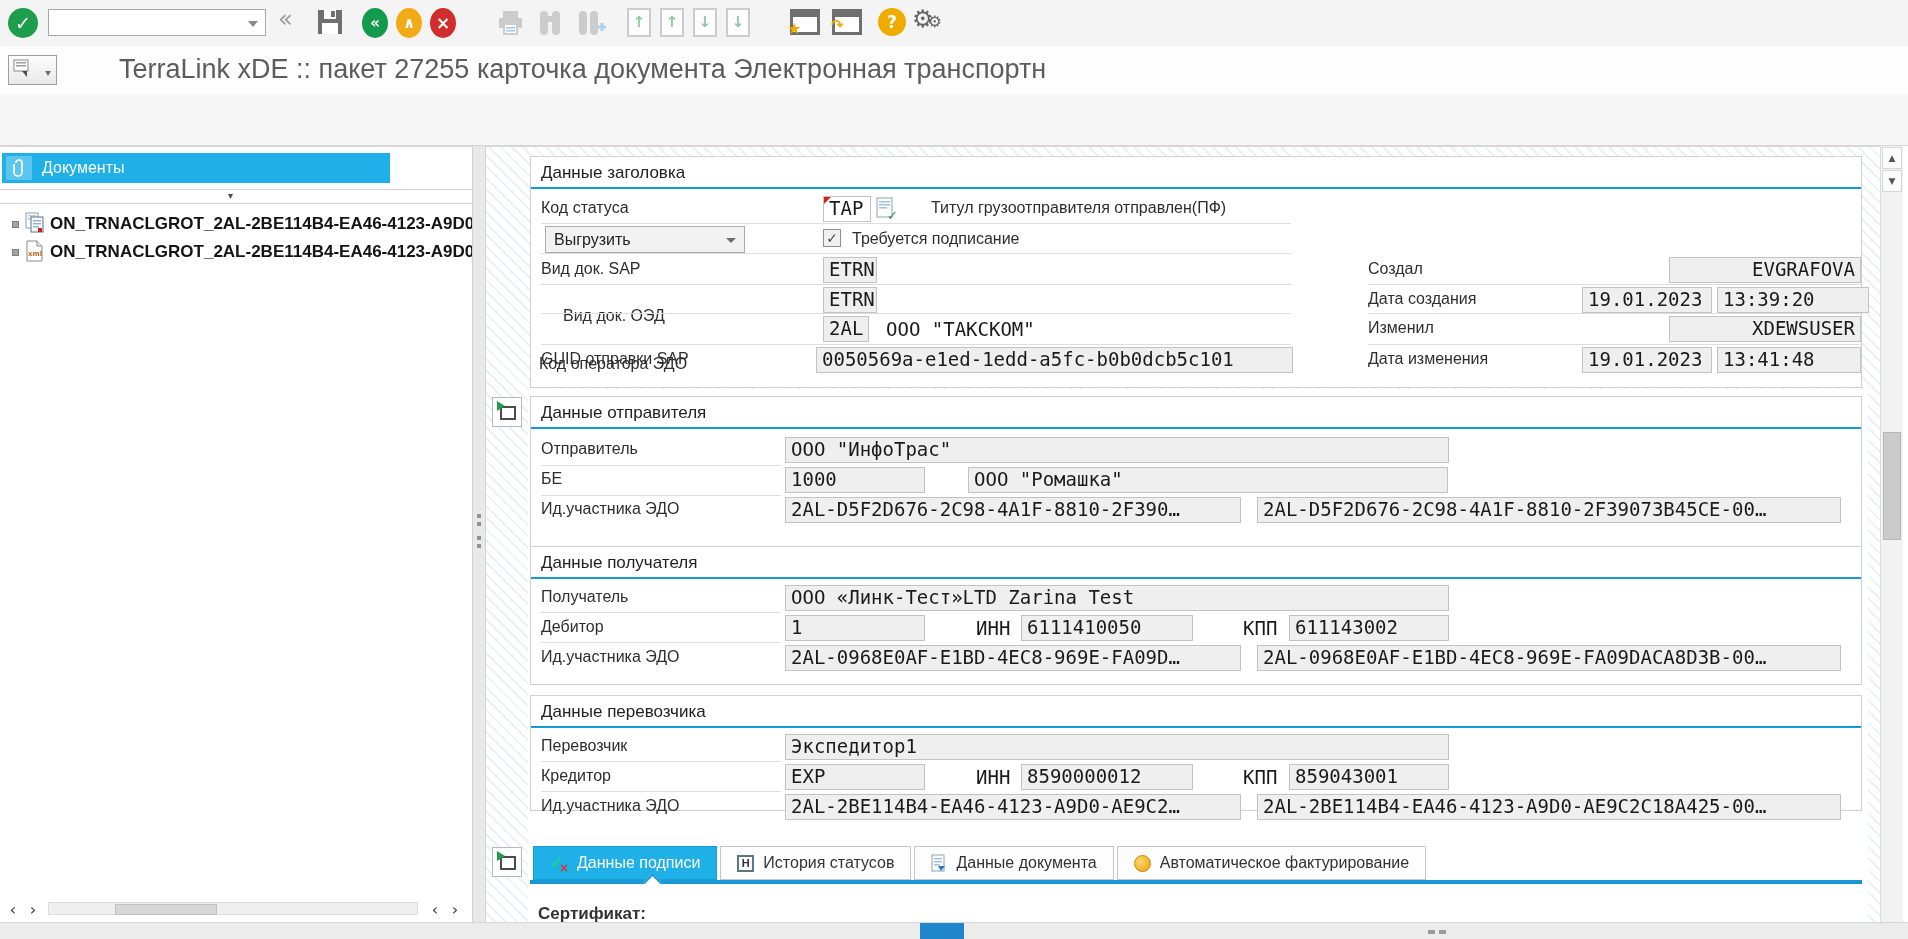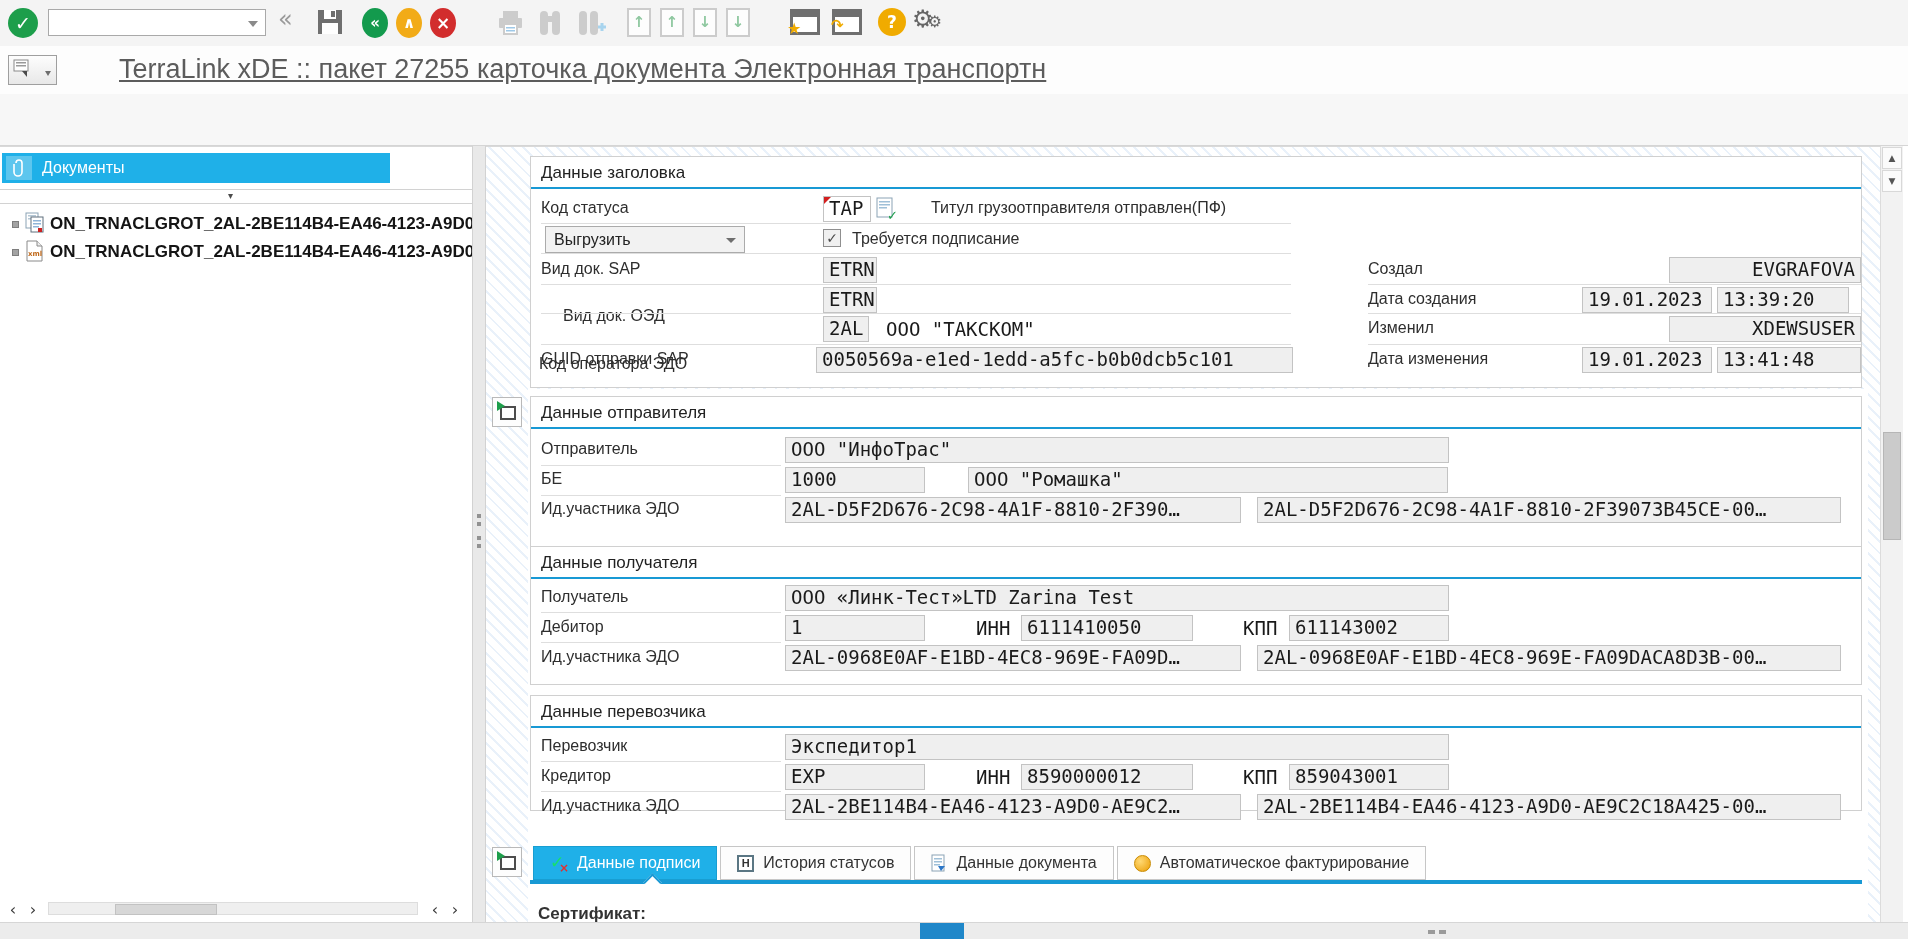--- a/index.html
+++ b/index.html
@@ -23,21 +23,21 @@
   .pageicon{position:absolute;top:8px;width:24px;height:29px;background:#fdfdfd;border:2px solid #cccccc;
             box-sizing:border-box;display:flex;align-items:center;justify-content:center;
             font:bold 15px "DejaVu Sans",sans-serif;color:#8fc8a0;}
   .winicon{position:absolute;top:9px;width:30px;height:26px;border:3px solid #6f6f6f;border-top:8px solid #6f6f6f;
            box-sizing:border-box;background:#fff;}
   .help-btn{position:absolute;top:8px;width:28px;height:28px;border-radius:50%;background:#f0ab00;color:#fff;
             font:bold 17px "DejaVu Sans",sans-serif;display:flex;align-items:center;justify-content:center;}
 
   
   .titlebar{position:absolute;left:0;top:46px;width:1908px;height:48px;background:#fdfdfd;border-bottom:1px solid #e2e2e2;}
-  .page-title{position:absolute;left:119px;top:8px;font:300 27px "Liberation Sans",sans-serif;color:#5c5c5c;white-space:nowrap;text-decoration:underline;}
+  .page-title{position:absolute;left:119px;top:8px;font:300 27px "Liberation Sans",sans-serif;color:#5c5c5c;white-space:nowrap;}
   .objbtn{position:absolute;left:8px;top:9px;width:34px;height:28px;border:1px solid #9f9f9f;background:linear-gradient(#fdfdfd,#e8e8e8);}
   .objbtn-sub{position:absolute;left:42px;top:9px;width:14px;height:28px;border:1px solid #9f9f9f;border-left:none;background:linear-gradient(#fdfdfd,#e8e8e8);}
 
   
   .appbar{position:absolute;left:0;top:94px;width:1908px;height:51px;background:#f7f7f7;border-bottom:1px solid #d5d5d5;}
   .appbtn{position:absolute;top:106px;height:30px;display:flex;align-items:center;gap:8px;
           font:17px "Liberation Sans",sans-serif;color:#444;cursor:default;}
   .stop-ic{width:24px;height:24px;background:#c00000;color:#fff;display:flex;align-items:center;justify-content:center;
            font:bold 6px "Liberation Sans",sans-serif;letter-spacing:.3px;
            clip-path:polygon(30% 0,70% 0,100% 30%,100% 70%,70% 100%,30% 100%,0 70%,0 30%);}
@@ -346,21 +346,21 @@
 
       <span class="lbl" style="left:10px;top:193px;">GUID отправки SAP</span>
       <div class="fld" style="left:285px;top:190px;width:477px;">0050569a-e1ed-1edd-a5fc-b0b0dcb5c101</div>
 
       <span class="lbl" style="left:837px;top:103px;">Создал</span>
       <div class="fld r" style="left:1138px;top:100px;width:192px;">EVGRAFOVA</div>
       <div class="sep" style="left:837px;top:127px;width:493px;"></div>
 
       <span class="lbl" style="left:837px;top:133px;">Дата создания</span>
       <div class="fld" style="left:1051px;top:130px;width:130px;">19.01.2023</div>
-      <div class="fld" style="left:1186px;top:130px;width:132px;">13:39:20</div>
+      <div class="fld" style="left:1186px;top:130px;width:152px;">13:39:20</div>
       <div class="sep" style="left:837px;top:156px;width:493px;"></div>
 
       <span class="lbl" style="left:837px;top:162px;">Изменил</span>
       <div class="fld r" style="left:1138px;top:159px;width:192px;">XDEWSUSER</div>
       <div class="sep" style="left:837px;top:187px;width:493px;"></div>
 
       <span class="lbl" style="left:837px;top:193px;">Дата изменения</span>
       <div class="fld" style="left:1051px;top:190px;width:130px;">19.01.2023</div>
       <div class="fld" style="left:1186px;top:190px;width:144px;">13:41:48</div>
     </div>

